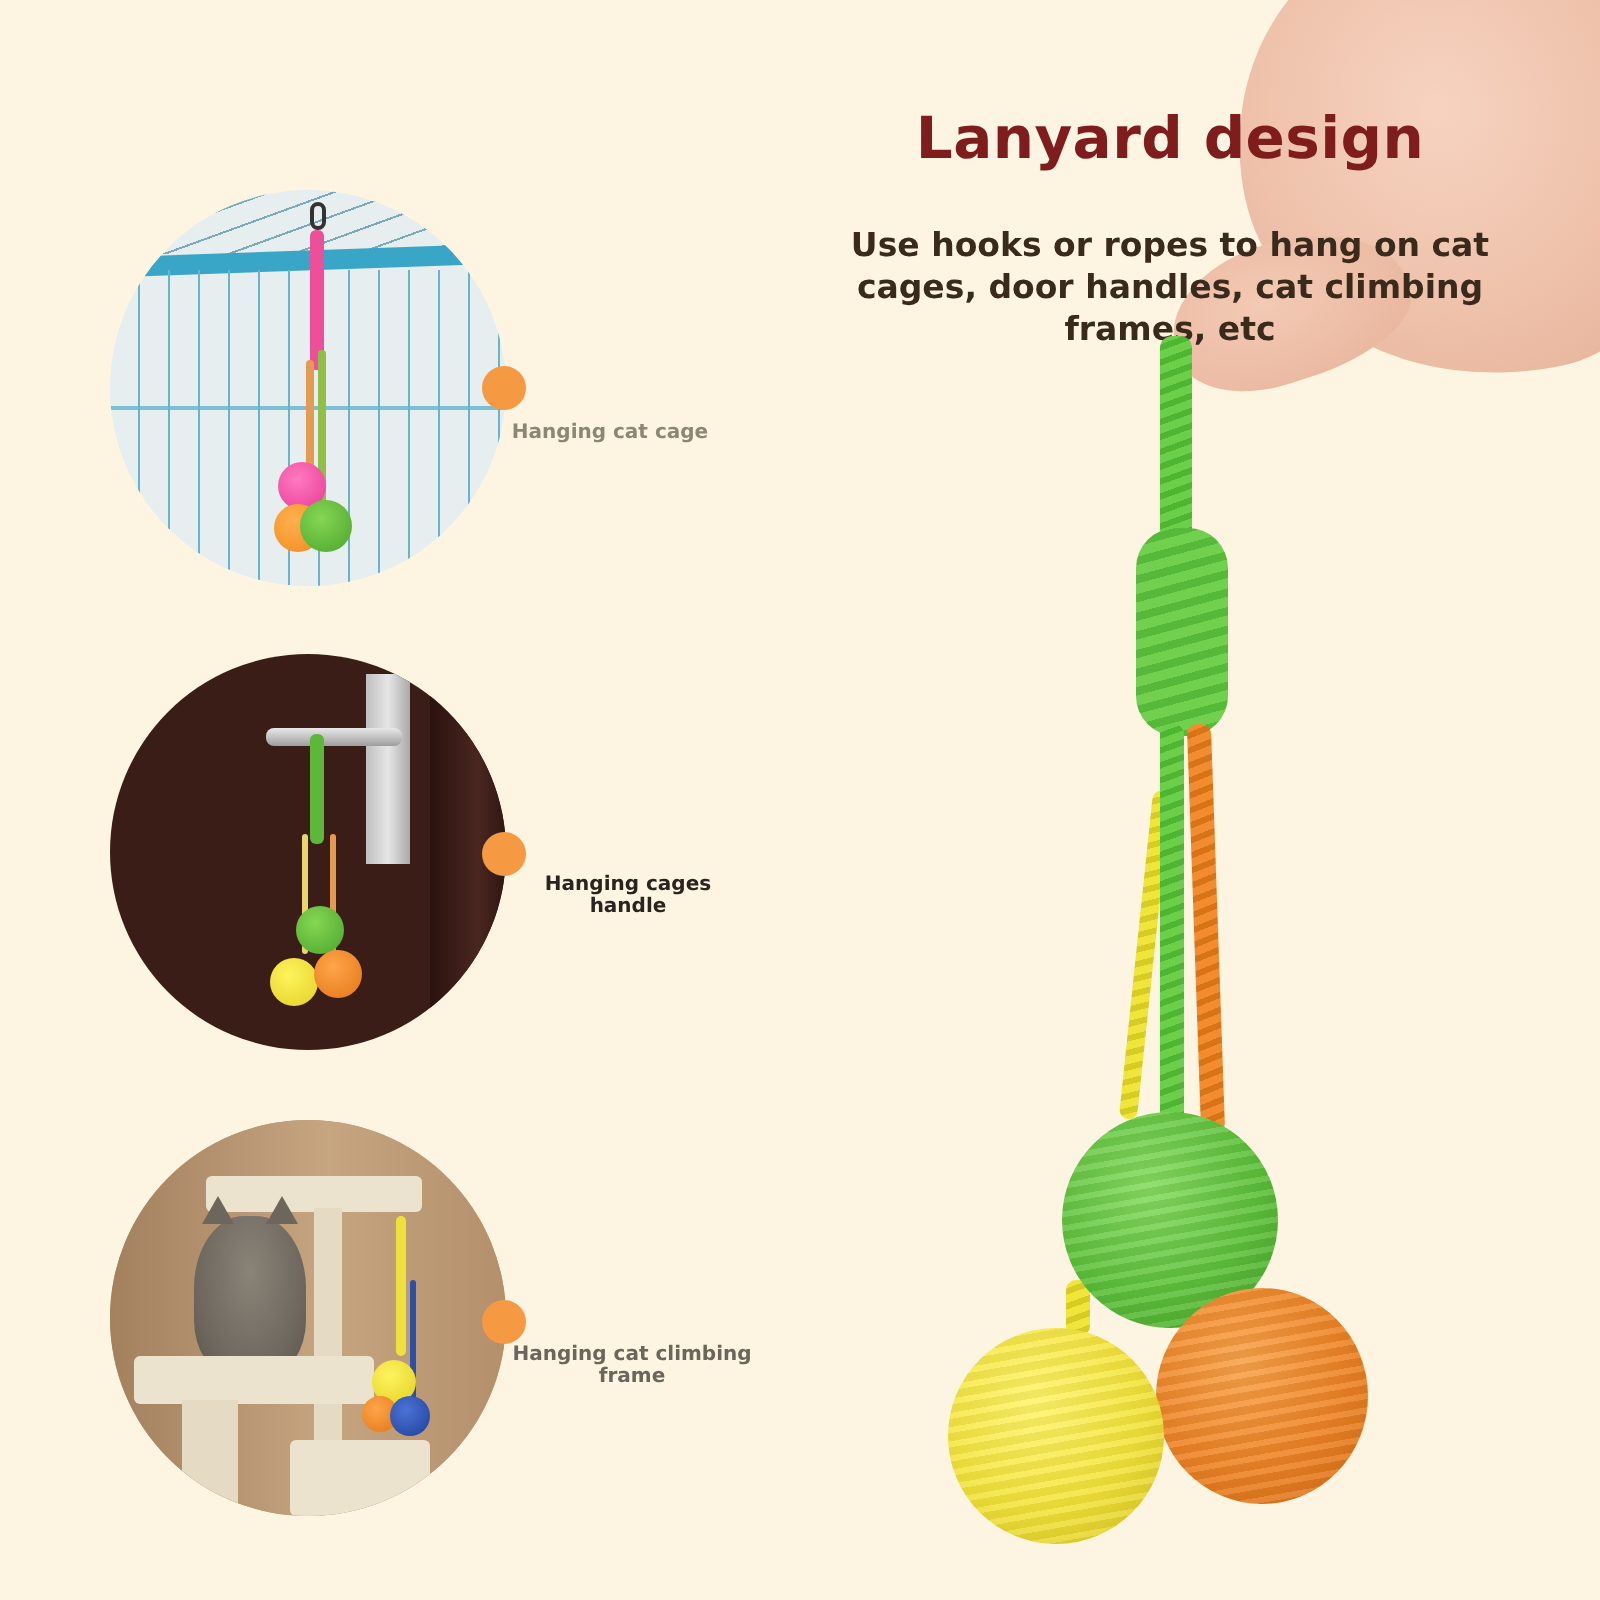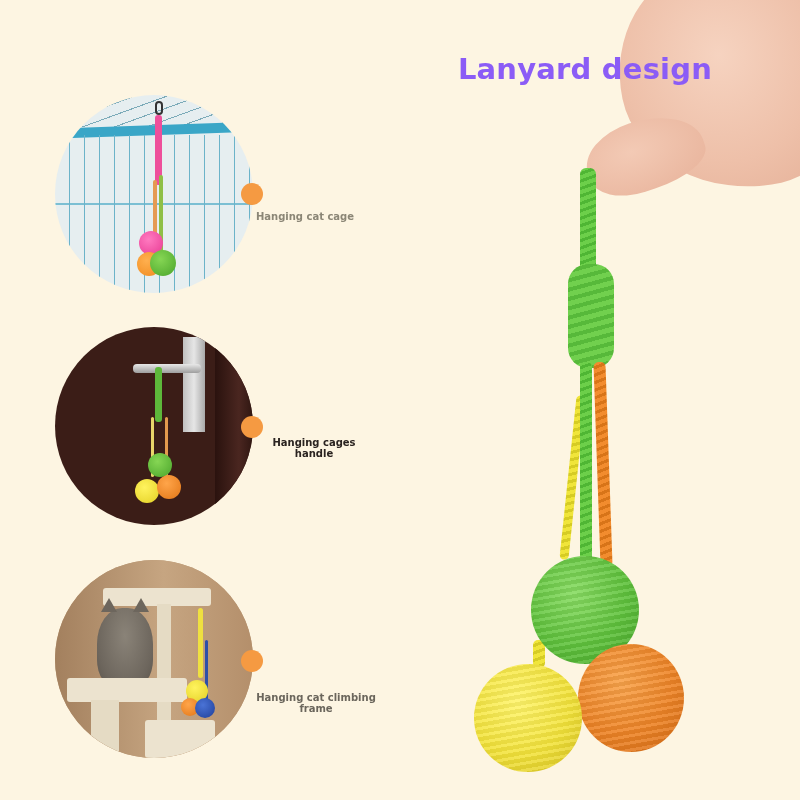--- a/index.html
+++ b/index.html
@@ -30,21 +30,21 @@
   }
 
   
   .title {
     position: absolute;
     left: 420px; top: 52px; width: 330px;
     text-align: center;
     font-family: "DejaVu Sans", sans-serif;
     font-weight: bold;
     font-size: 29px;
-    color: #8b5cf6;
+    color: #7f1d1d;
     letter-spacing: 0.2px;
   }
   .subtitle {
     position: absolute;
     left: 410px; top: 112px; width: 350px;
     text-align: center;
     font-family: "DejaVu Sans", sans-serif;
     font-weight: bold;
     font-size: 16.5px;
     line-height: 21px;
@@ -73,21 +73,21 @@
 
   .scene-label {
     position: absolute;
     font-family: "DejaVu Sans", sans-serif;
     font-size: 10px;
     line-height: 11px;
     text-align: center;
   }
   .scene-label.l1 { left: 250px; top: 211px; width: 110px; color: #8b8676; font-weight: bold; }
   .scene-label.l2 { left: 262px; top: 437px; width: 104px; color: #2a2320; font-weight: bold; }
-  .scene-label.l3 { left: 254px; top: 672px; width: 124px; color: #6b665c; font-weight: bold; margin-top: 20px; }
+  .scene-label.l3 { left: 254px; top: 672px; width: 124px; color: #6b665c; font-weight: bold; }
 
   
   .rope-top {
     position: absolute; left: 580px; top: 168px;
     width: 16px; height: 110px;
     background: repeating-linear-gradient(160deg, #6ccf4a 0 4px, #4fb634 4px 7px);
     border-radius: 6px;
   }
   .knot {
     position: absolute; left: 568px; top: 264px;
@@ -181,20 +181,21 @@
 </style>
 </head>
 <body>
 
 <div class="canvas">
 
   <div class="hand"></div>
   <div class="hand-thumb"></div>
 
   <h1 class="title">Lanyard design</h1>
+  <p class="subtitle">Use hooks or ropes to hang on cat cages, door handles, cat climbing frames, etc</p>
 
   <div class="scene cage" title="Sisal ball toy hanging on a blue wire cat cage">
     <div class="cage-top-grid"></div>
     <div class="cage-top"></div>
     <div class="cage-grid" style="top:40px;"></div>
     <div class="mini-rope" style="left:100px;top:6px;width:8px;height:14px;border:2px solid #333;border-radius:4px;background:transparent;"></div>
     <div class="mini-rope" style="left:100px;top:20px;width:7px;height:70px;background:#ee4f9b;"></div>
     <div class="mini-rope" style="left:104px;top:80px;width:4px;height:80px;background:#8fbf46;"></div>
     <div class="mini-rope" style="left:98px;top:85px;width:4px;height:70px;background:#e59a53;"></div>
     <div class="mini-ball" style="left:84px;top:136px;width:24px;height:24px;background:radial-gradient(circle at 40% 35%,#ff7ac0,#e83a93);"></div>

